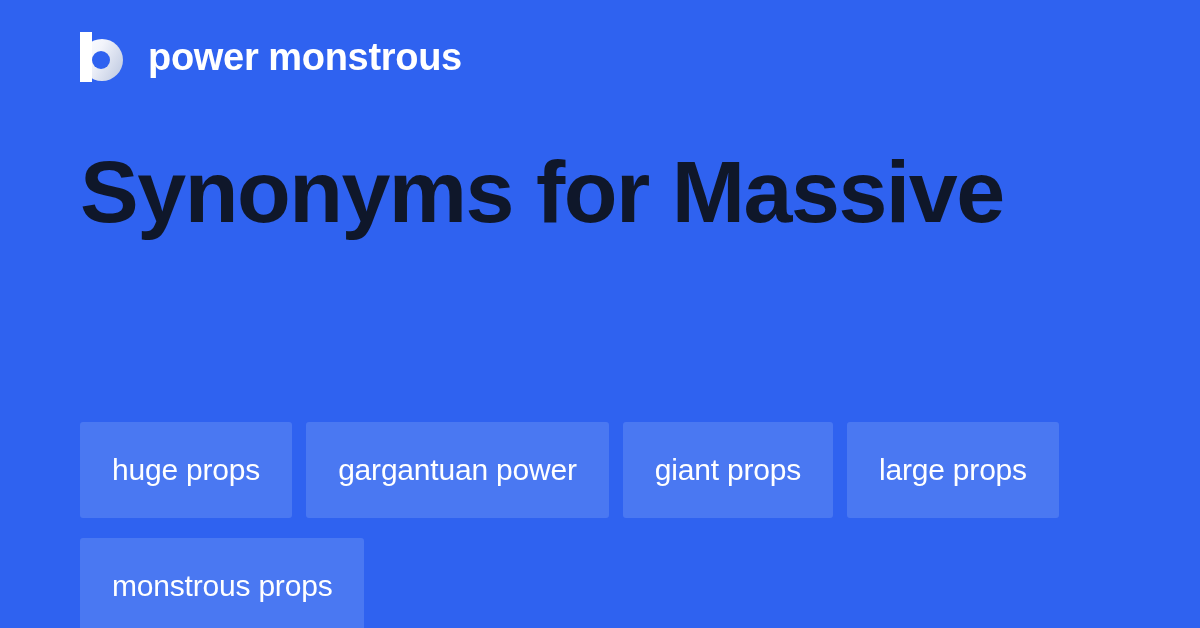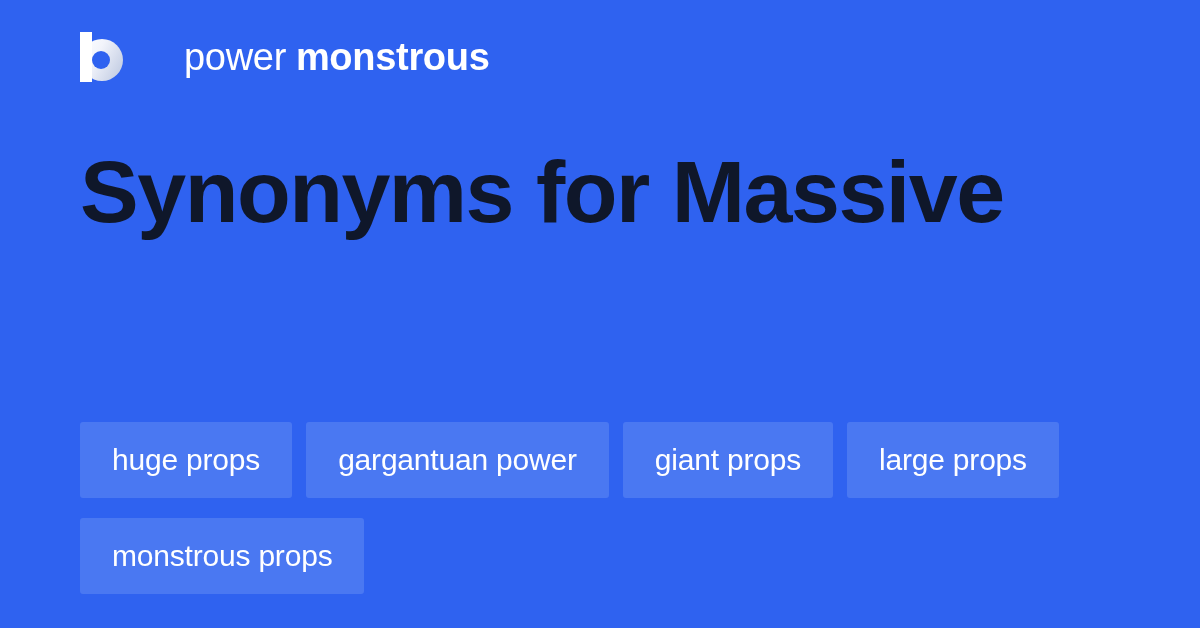--- a/index.html
+++ b/index.html
@@ -43,22 +43,21 @@
     margin-left: 22px;
     color: #ffffff;
     font-size: 38px;
     line-height: 1;
     letter-spacing: -0.3px;
     white-space: nowrap;
     display: flex;
     align-items: baseline;
   }
   .brand-word-power {
-    font-weight: 400;
-    margin-left: 36px;
+    font-weight: 700;
   }
   .brand-word-thesaurus {
     font-weight: 700;
     margin-left: 0.26em;
   }
 
   
   .headline {
     position: absolute;
     left: 80px;
@@ -84,21 +83,21 @@
     width: 1060px;
     display: flex;
     flex-wrap: wrap;
     gap: 20px 14px;
   }
 
   .chip {
     background: #4a78f2;
     color: #ffffff;
     border-radius: 3px;
-    height: 76px;
+    height: 96px;
     box-sizing: border-box;
     padding: 0 32px;
     display: flex;
     align-items: center;
     justify-content: center;
     font-size: 30px;
     font-weight: 400;
     line-height: 1;
     letter-spacing: -0.2px;
     white-space: nowrap;

